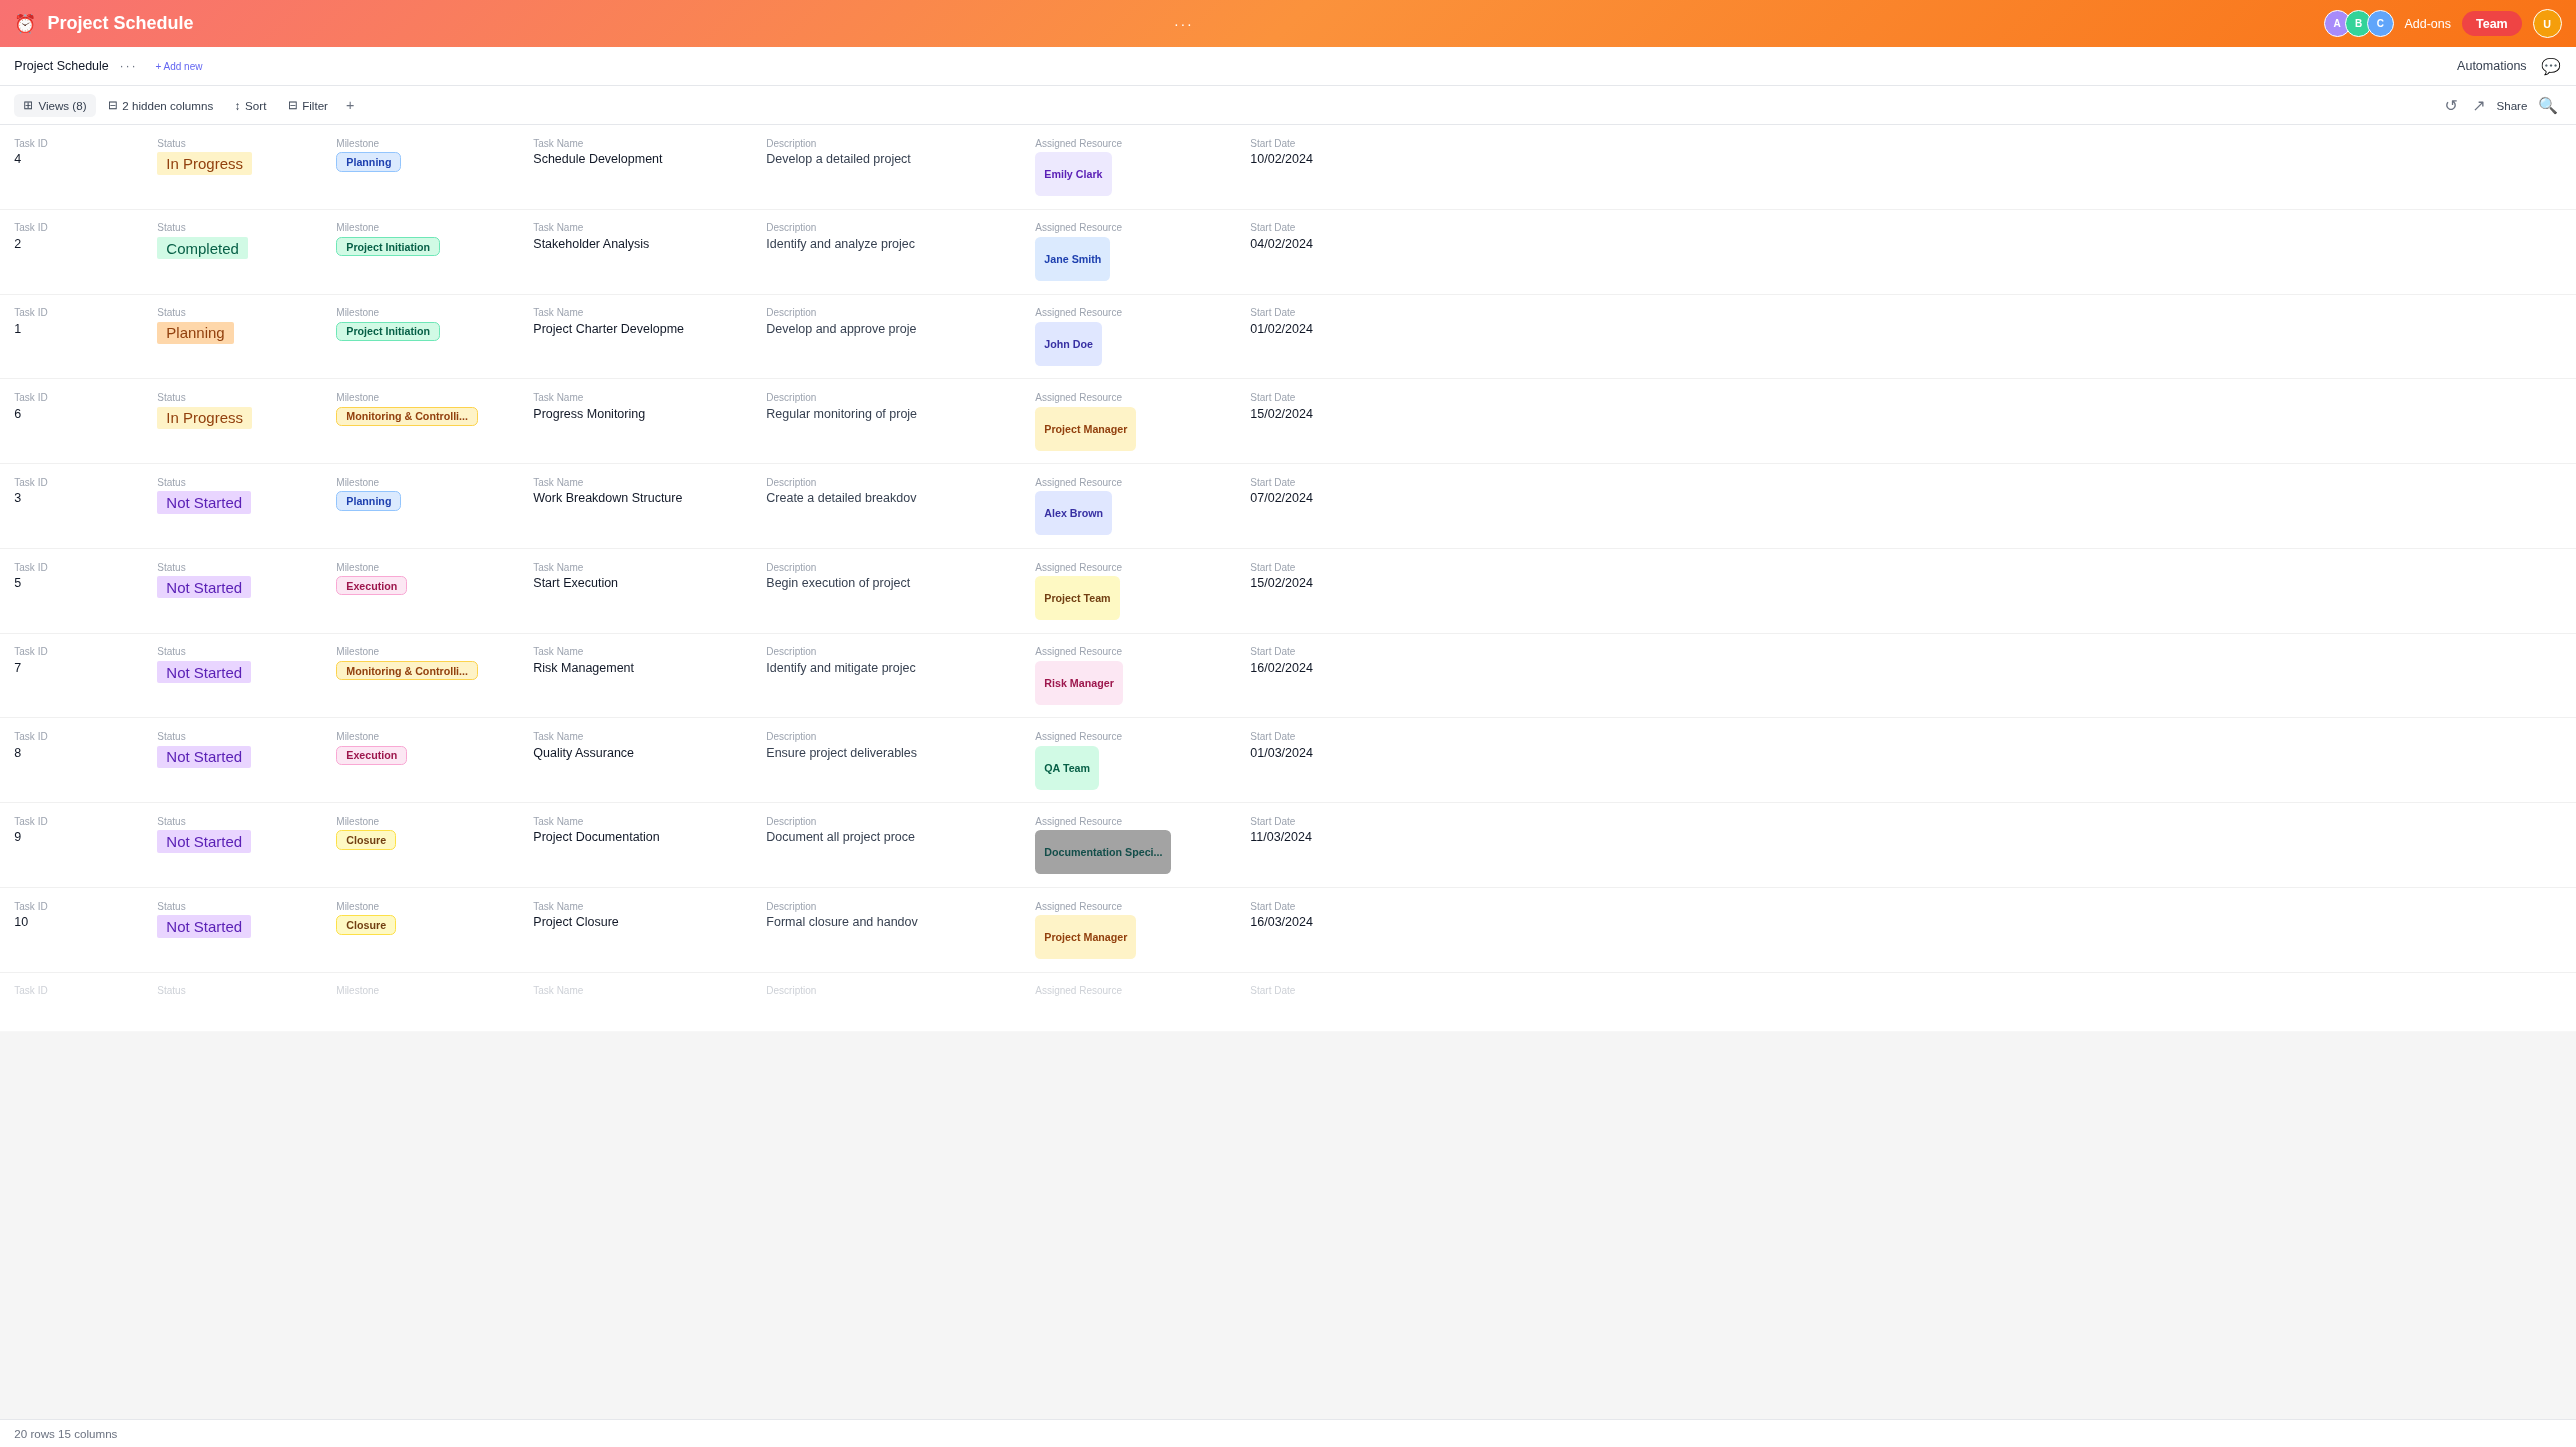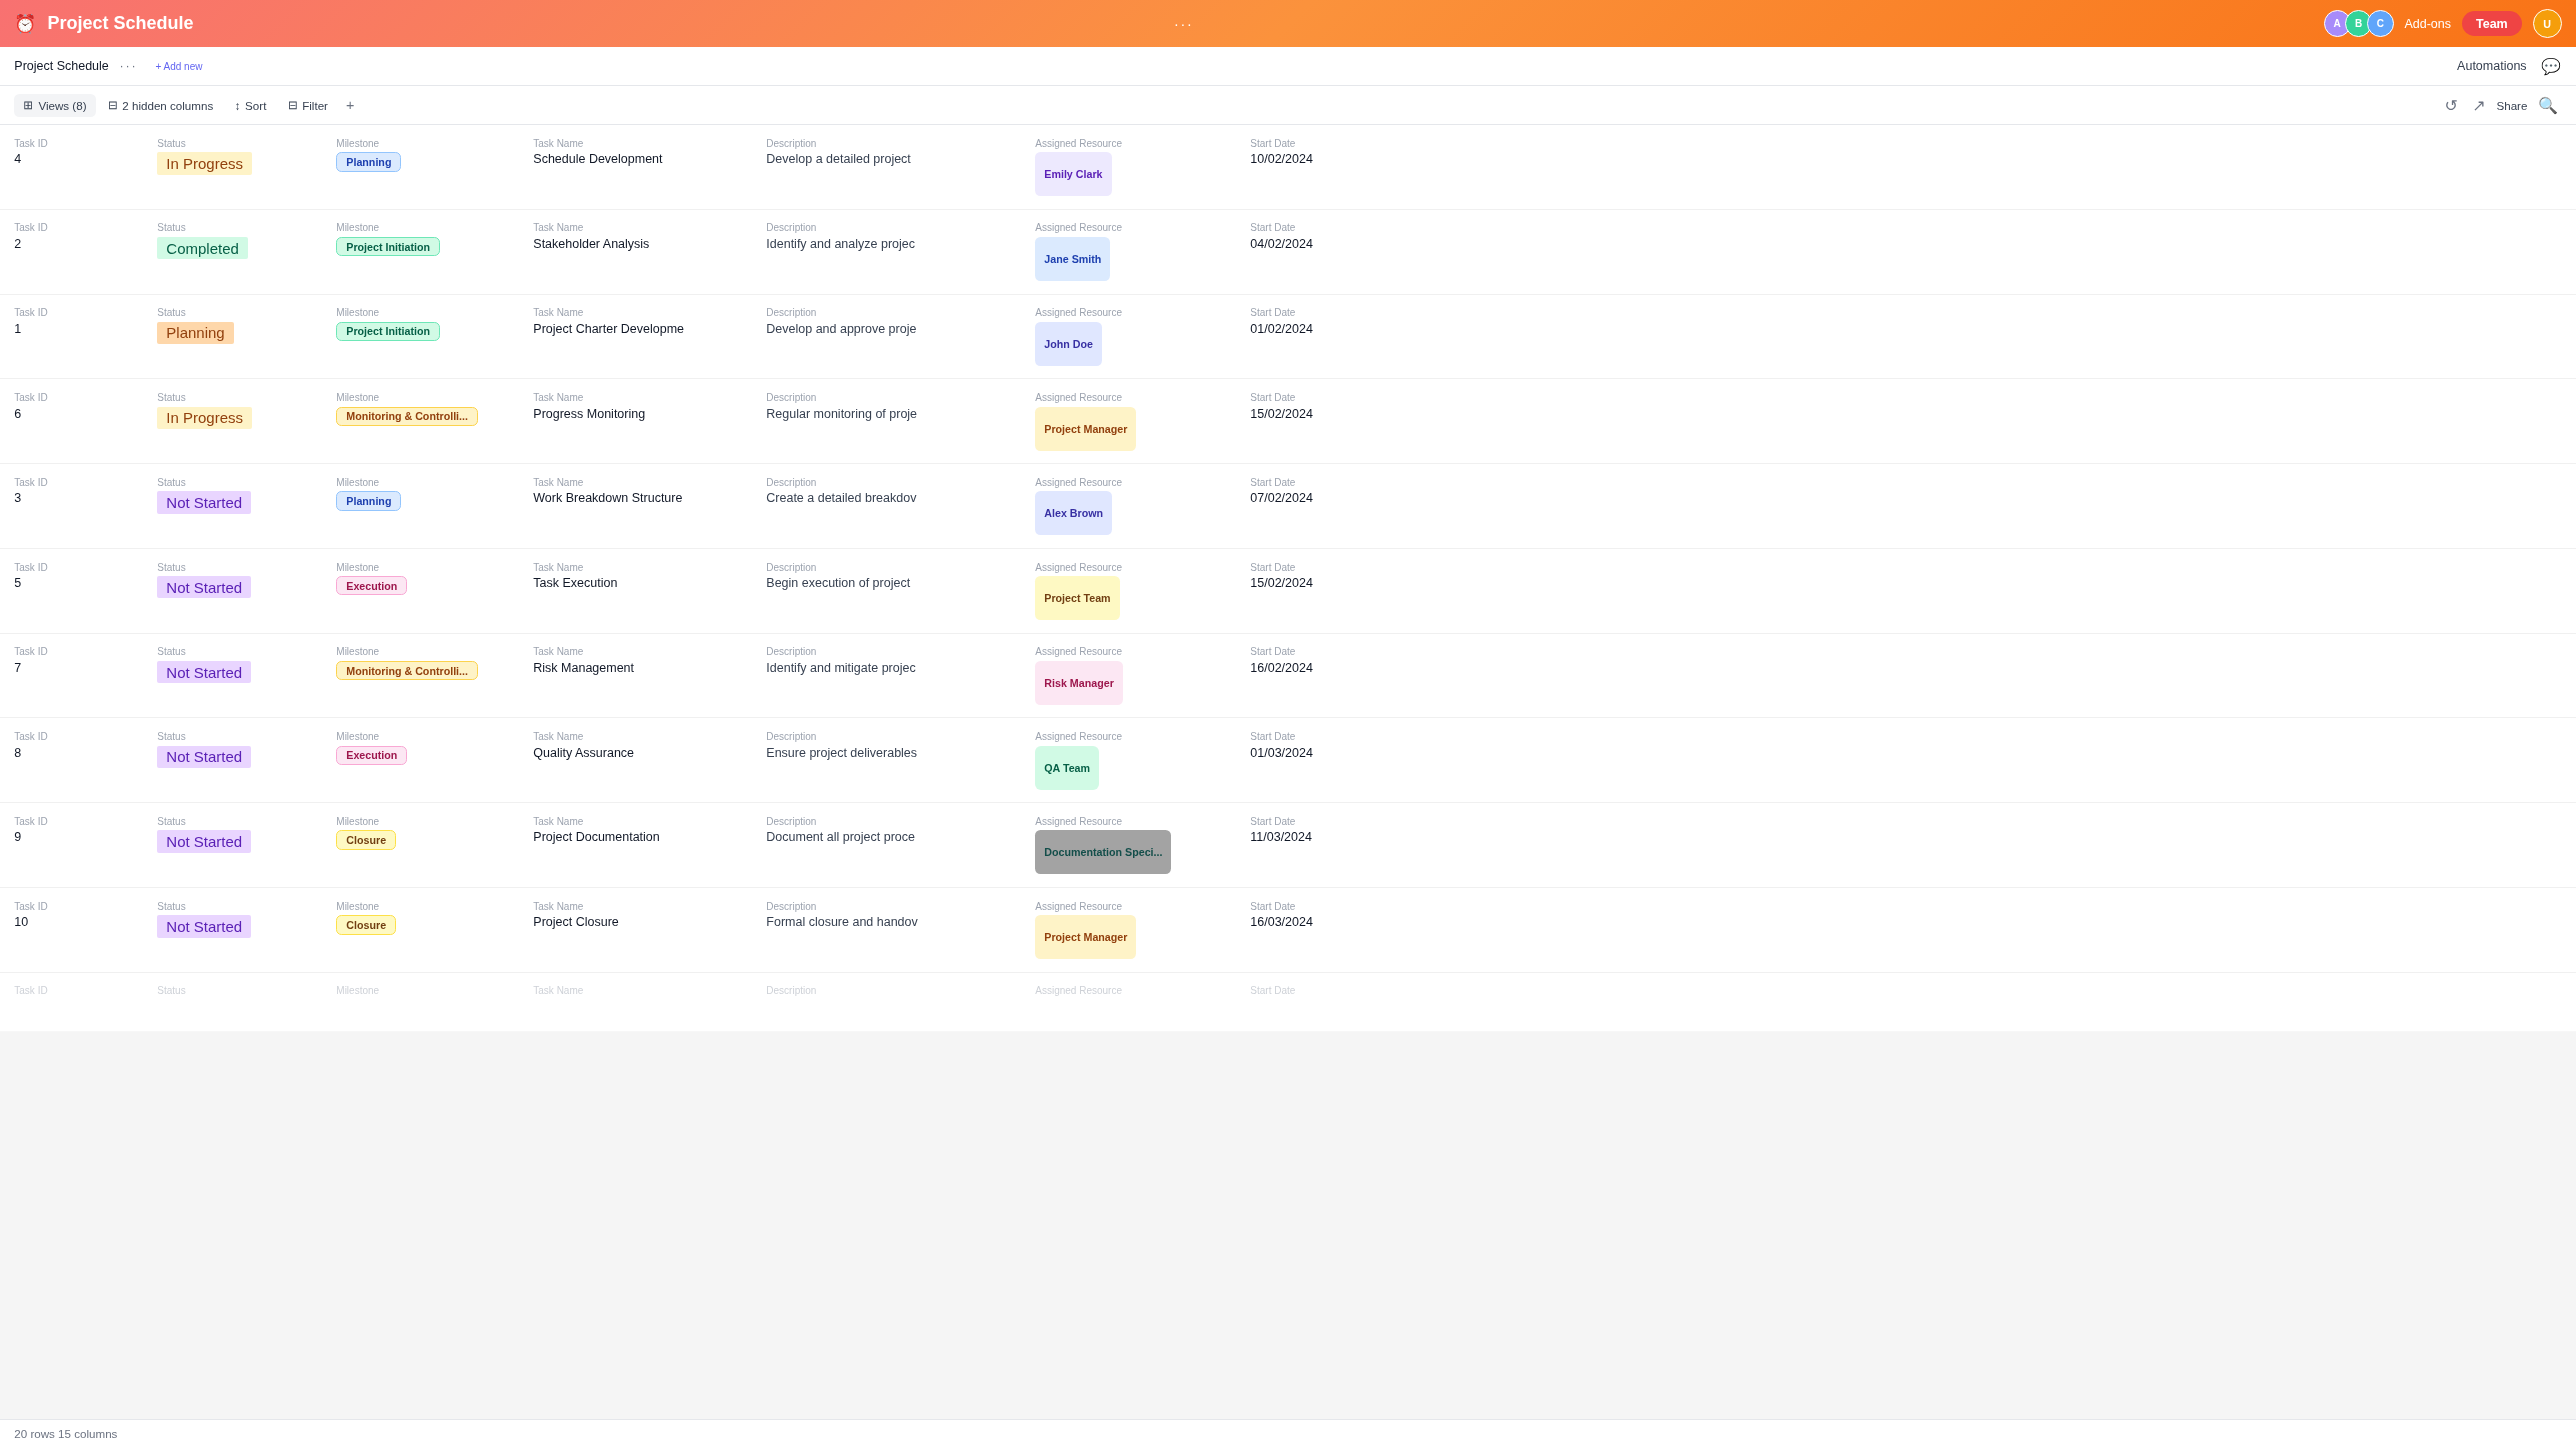--- a/index.html
+++ b/index.html
@@ -387,21 +387,21 @@
       <div class="cell">
         <span class="cell-label">Status</span>
         <span class="badge badge-not-started">Not Started</span>
       </div>
       <div class="cell">
         <span class="cell-label">Milestone</span>
         <span class="milestone-badge m-execution">Execution</span>
       </div>
       <div class="cell">
         <span class="cell-label">Task Name</span>
-        <span class="cell-value">Task Execution</span>
+        <span class="cell-value">Start Execution</span>
       </div>
       <div class="cell">
         <span class="cell-label">Description</span>
         <span class="cell-value" style="color:#374151;font-weight:400;">Begin execution of project</span>
       </div>
       <div class="cell">
         <span class="cell-label">Assigned Resource</span>
         <span class="resource-badge r-team">Project Team</span>
       </div>
       <div class="cell">

